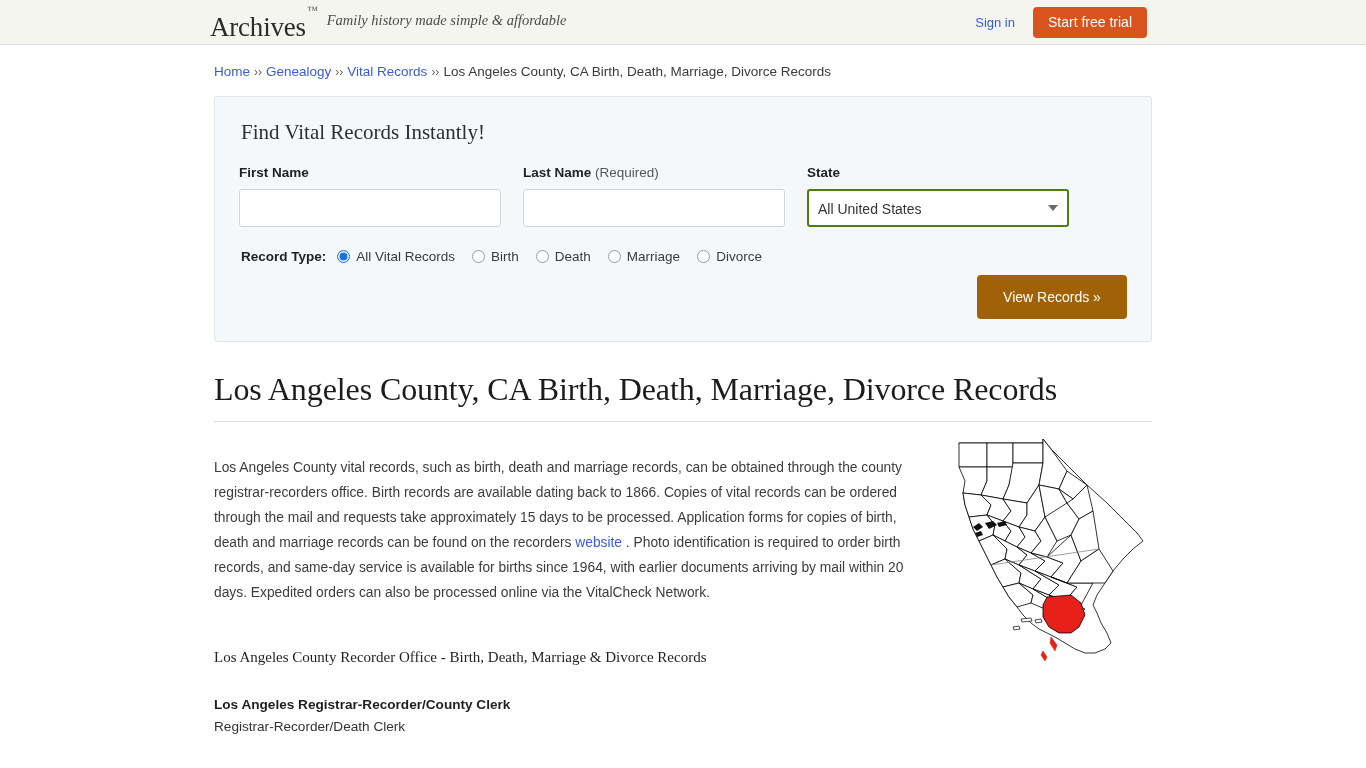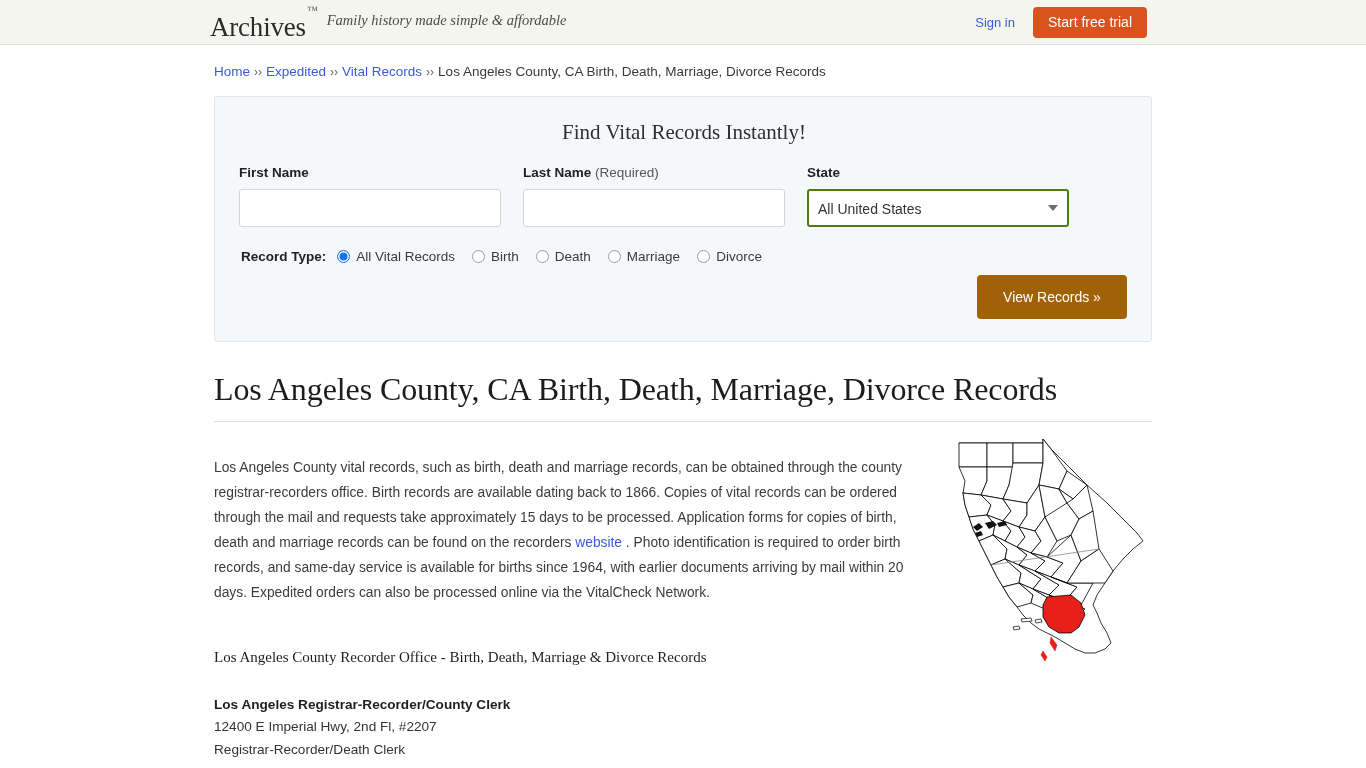--- a/index.html
+++ b/index.html
@@ -110,21 +110,20 @@
     border-radius: 3px;
     padding: 20px 24px 24px;
     height: 246px;
     position: relative;
   }
   .panel-title {
     font-family: "Liberation Serif", serif;
     font-size: 21px;
     color: #2f2f2f;
     margin: 3px 0 20px 2px;
-    text-align: center;
   }
   .fields-row {
     display: flex;
     gap: 22px;
   }
   .field { width: 262px; }
   .field.wide { width: 262px; }
   .field-label {
     font-size: 13.5px;
     font-weight: bold;
@@ -296,21 +295,21 @@
       <a class="signin-link">Sign in</a>
       <button class="trial-btn">Start free trial</button>
     </div>
   </div>
 </div>
 
 <div class="page">
   <div class="container">
 
     <div class="breadcrumb">
-      <a>Home</a><span class="crumb-sep">››</span><a>Expedited</a><span class="crumb-sep">››</span><a>Vital Records</a><span class="crumb-sep">››</span><span class="crumb-current">Los Angeles County, CA Birth, Death, Marriage, Divorce Records</span>
+      <a>Home</a><span class="crumb-sep">››</span><a>Genealogy</a><span class="crumb-sep">››</span><a>Vital Records</a><span class="crumb-sep">››</span><span class="crumb-current">Los Angeles County, CA Birth, Death, Marriage, Divorce Records</span>
     </div>
 
     <div class="search-panel">
       <div class="panel-title">Find Vital Records Instantly!</div>
 
       <div class="fields-row">
         <div class="field">
           <label class="field-label">First Name</label>
           <input class="text-input" type="text" placeholder="" style="">
         </div>
@@ -437,20 +436,19 @@
           </g>
         </svg>
       </div>
 
       <p class="body-copy"><span>Los Angeles County vital records, such as birth, death and marriage records, can be obtained through the county registrar-recorders office. Birth records are available dating back to 1866. Copies of vital records can be ordered through the mail and requests take approximately 15 days to be processed. Application forms for copies of birth, death and marriage records can be found on the recorders </span><a>website</a><span> . Photo identification is required to order birth records, and same-day service is available for births since 1964, with earlier documents arriving by mail within 20 days. Expedited orders can also be processed online via the VitalCheck Network.</span></p>
 
       <h2 class="section-heading">Los Angeles County Recorder Office - Birth, Death, Marriage &amp; Divorce Records</h2>
 
       <div class="office-block">
         <div class="office-name">Los Angeles Registrar-Recorder/County Clerk</div>
-        <div>12400 E Imperial Hwy, 2nd Fl, #2207</div>
         <div>Registrar-Recorder/Death Clerk</div>
 
       </div>
 
     </div>
   </div>
 </div>
 
 </body></html>

